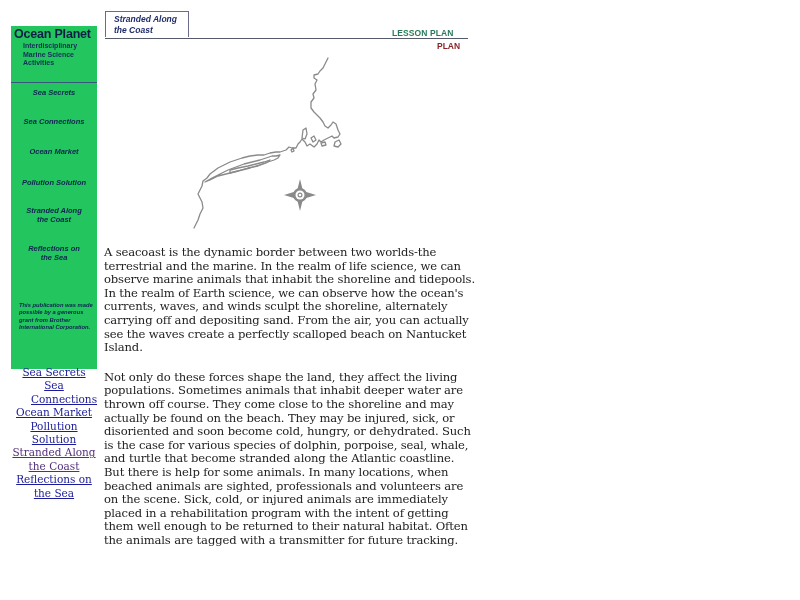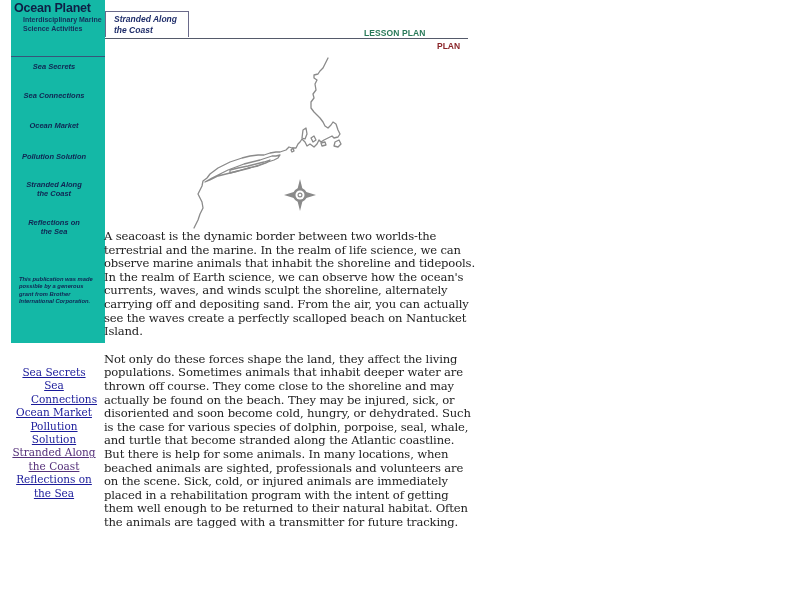--- a/index.html
+++ b/index.html
@@ -1,20 +1,20 @@
 <!DOCTYPE html>
 <html><head>
   <meta charset="utf-8">
   <style>
     html, body { margin: 0; padding: 0; background: #ffffff; }
     body { width: 800px; height: 600px; position: relative; overflow: hidden; }
 
     .sidebar-box {
-      position: absolute; left: 11px; top: 0; width: 94px; height: 343px;
-      background: #14b8a6;
+      position: absolute; left: 11px; top: 26px; width: 86px; height: 343px;
+      background: #22c55e;
     }
     .sb-header { text-align: left; padding: 2px 0 0 3px; height: 54px; border-bottom: 1px solid #37557a; }
     .sb-title {
       font-family: "Liberation Sans", sans-serif; font-weight: bold; font-size: 12.5px;
       color: #0e1f45; letter-spacing: -0.2px; line-height: 13px; display: block; white-space: nowrap;
     }
     .sb-subtitle {
       font-family: "Liberation Sans", sans-serif; font-weight: bold; font-size: 7px;
       color: #16305a; line-height: 8.5px; display: block; margin-left: 9px; margin-top: 1px;
     }
@@ -36,34 +36,34 @@
     .text-nav a.visited { color: #55307a; }
 
     .title-box {
       position: absolute; left: 105px; top: 11px; width: 84px; height: 26px;
       border: 1px solid #6a6a8a; border-bottom: none; background: #fff;
       font-family: "Liberation Sans", sans-serif; font-weight: bold; font-style: italic; font-size: 8.5px;
       color: #1f2d6a; line-height: 10.5px; padding: 2px 0 0 8px; box-sizing: border-box;
     }
     .header-line { position: absolute; left: 105px; top: 38px; width: 363px; height: 1px; background: #555a6a; }
     .lesson-plan {
-      position: absolute; left: 364px; top: 28px; font-family: "Liberation Sans", sans-serif;
+      position: absolute; left: 392px; top: 28px; font-family: "Liberation Sans", sans-serif;
       font-weight: bold; font-size: 8.5px; color: #2a7a5a; letter-spacing: 0.1px;
     }
     .essay {
       position: absolute; left: 437px; top: 41px; font-family: "Liberation Sans", sans-serif;
       font-weight: bold; font-size: 8.5px; color: #8a2428;
     }
 
     .map { position: absolute; left: 190px; top: 52px; width: 160px; height: 178px; }
 
     .content { position: absolute; left: 104px; top: 230px; width: 372px; }
     .content p {
       font-family: "DejaVu Serif", serif; font-size: 11.6px; line-height: 13.6px; color: #222;
-      margin: 0 0 14px 0; letter-spacing: -0.15px;
+      margin: 16px 0 14px 0; letter-spacing: -0.15px;
     }
   </style>
 </head>
 <body>
 
 <div class="sidebar-box">
   <div class="sb-header">
     <span class="sb-title">Ocean Planet</span>
     <span class="sb-subtitle">Interdisciplinary Marine Science Activities</span>
   </div>

